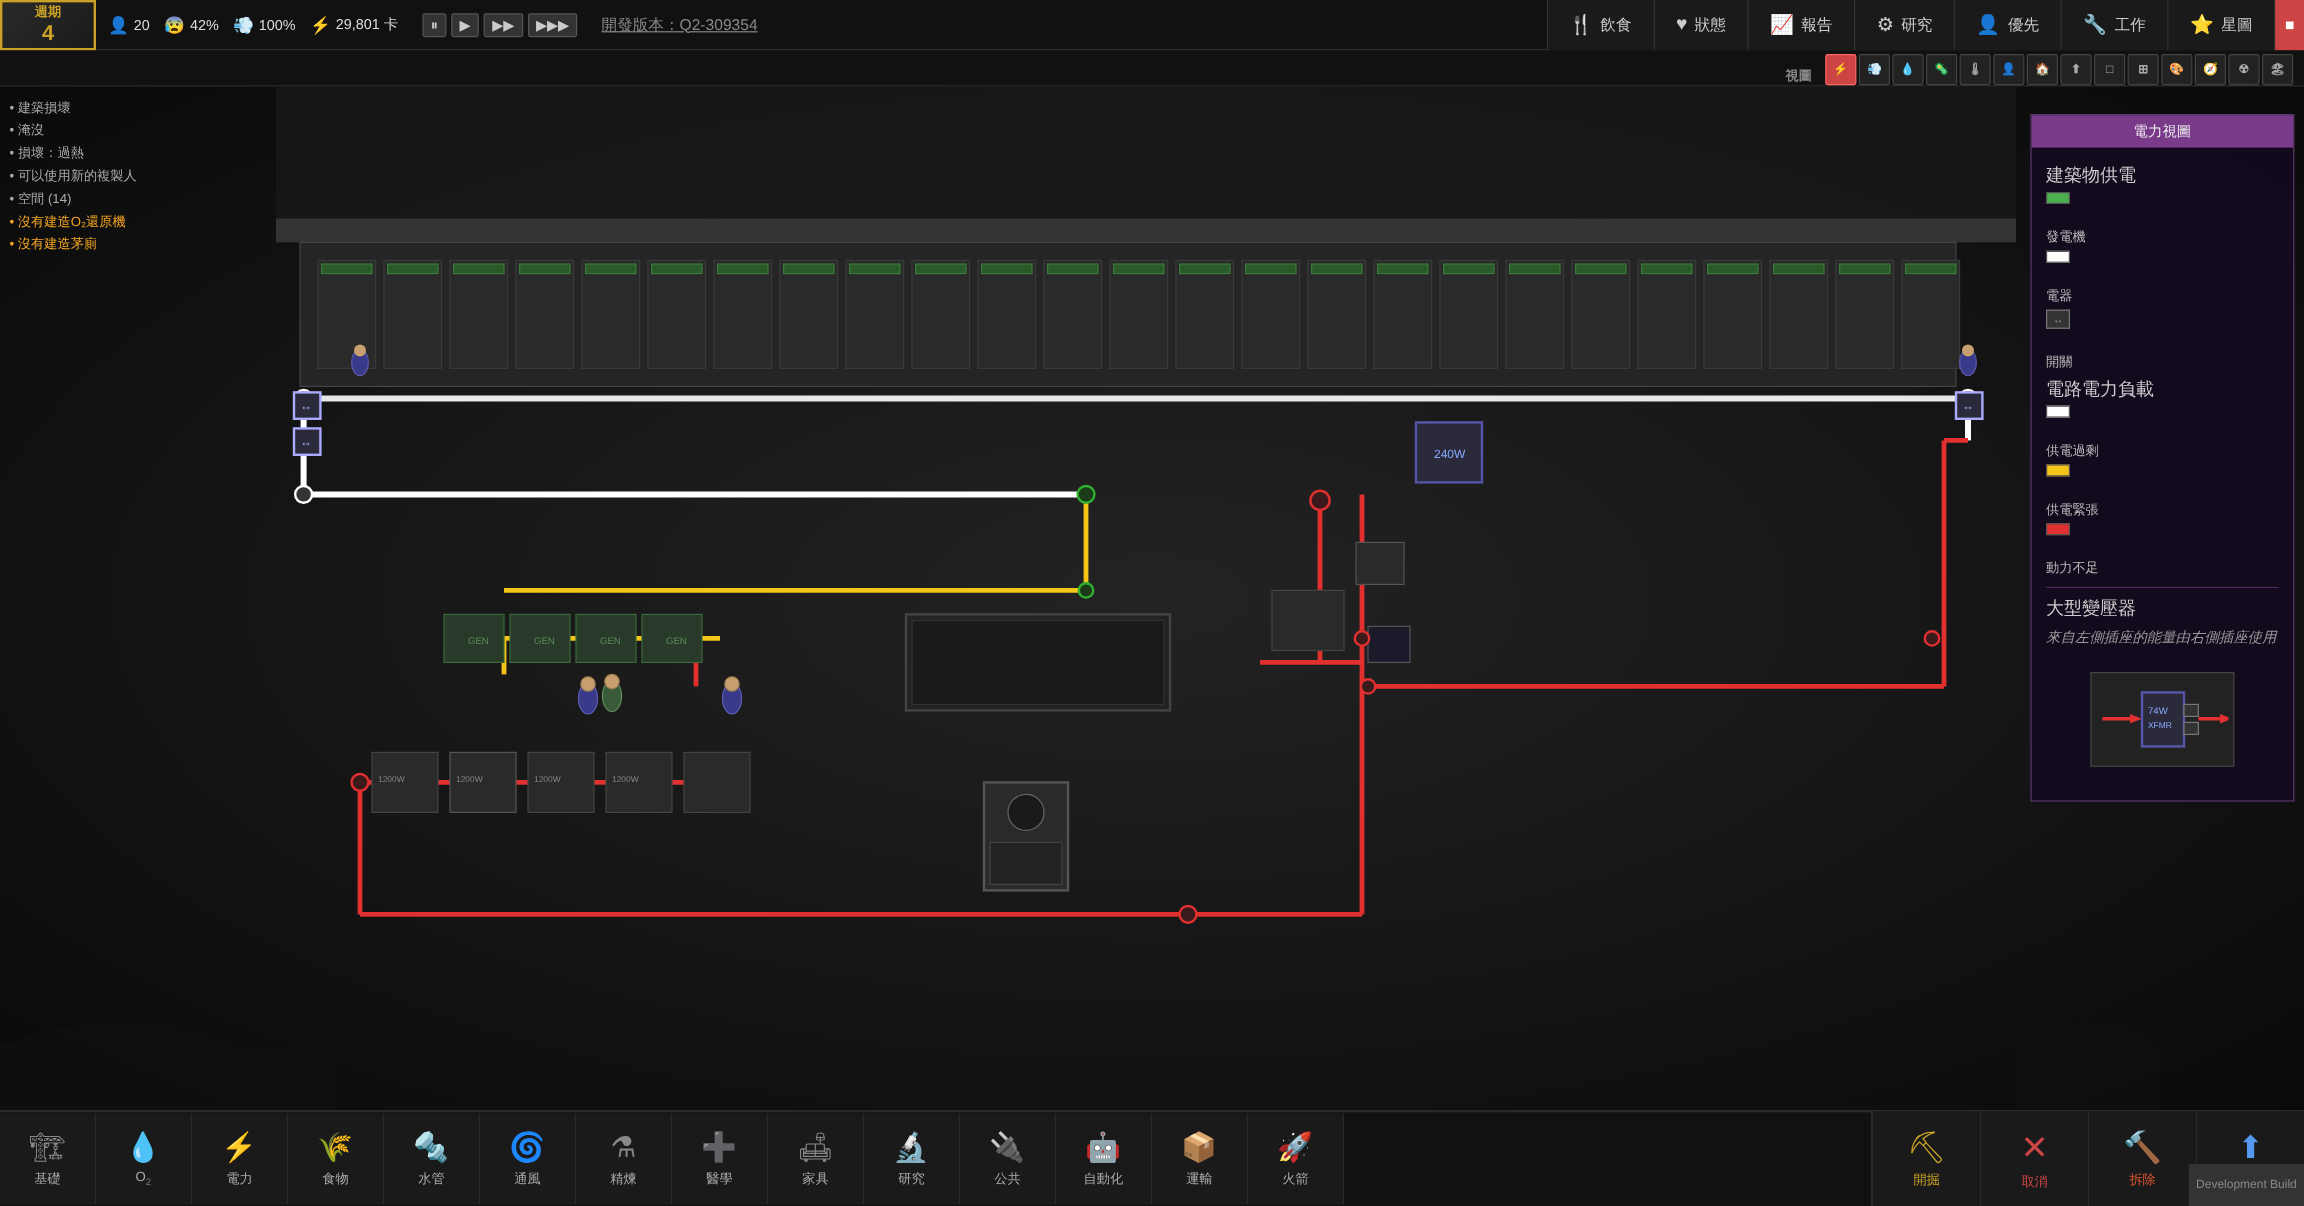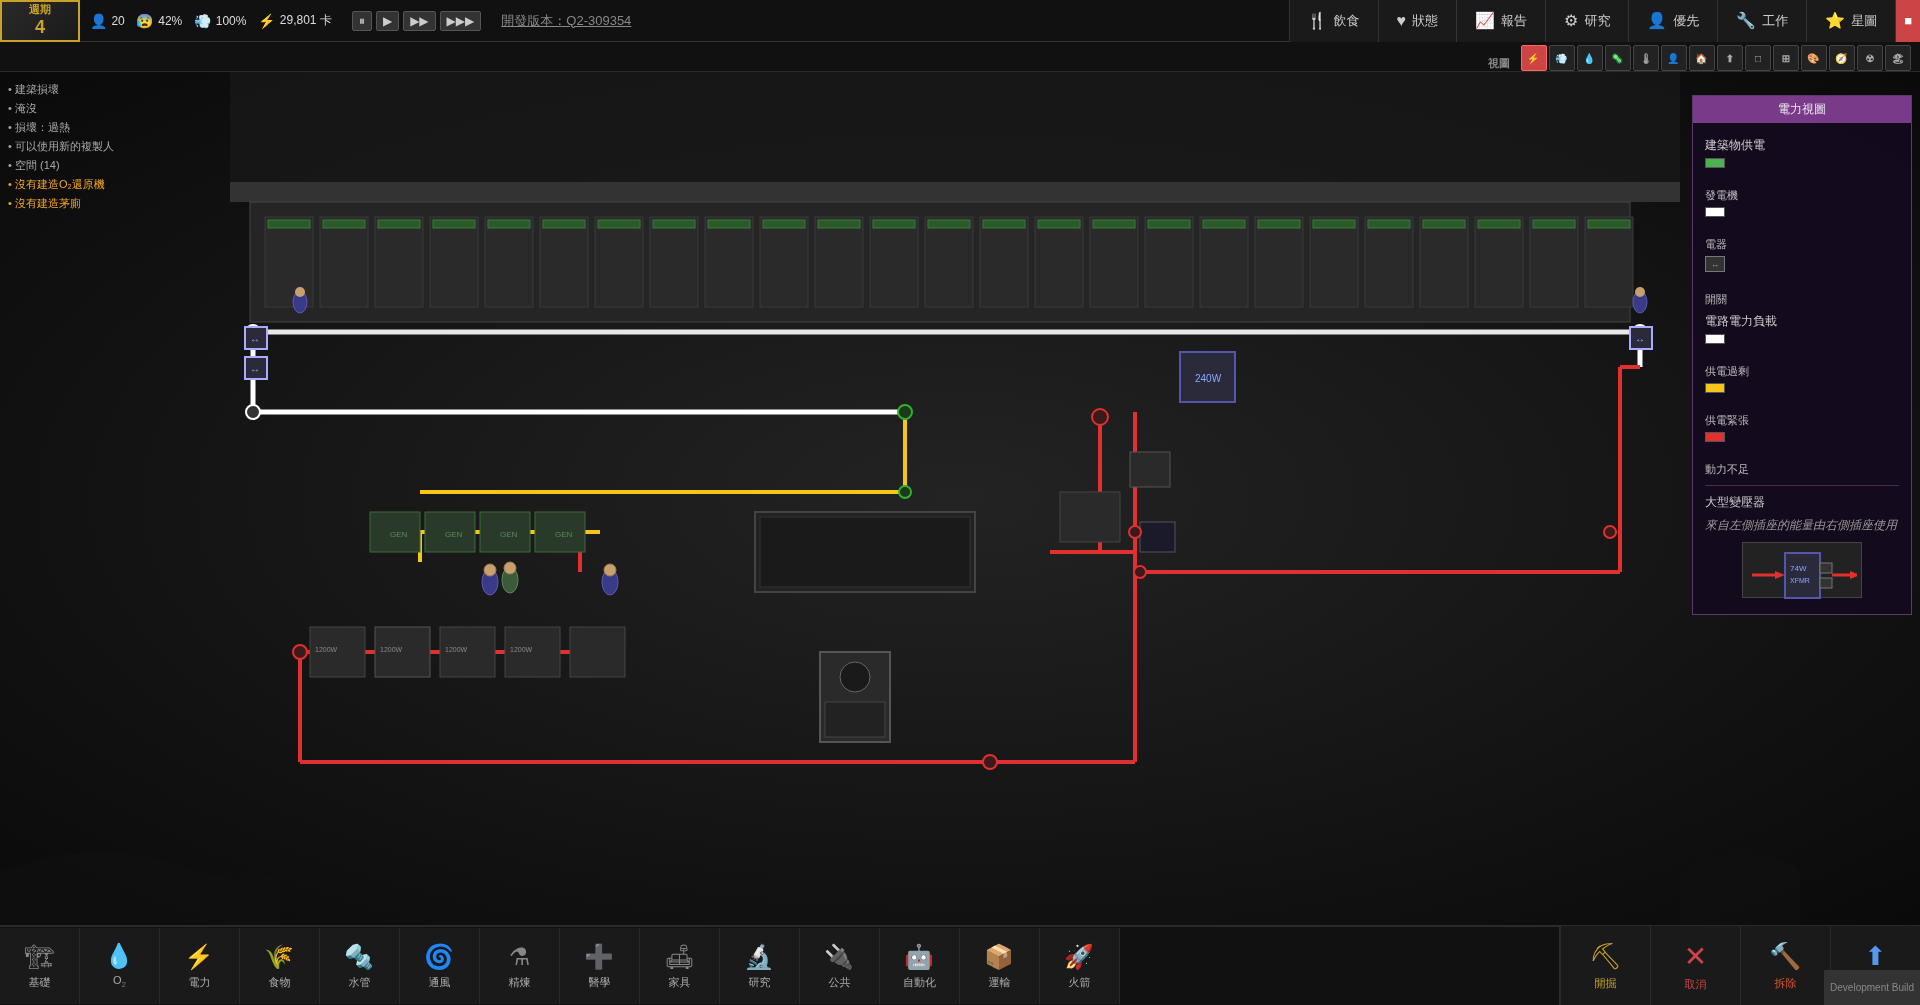--- a/index.html
+++ b/index.html
@@ -194,21 +194,21 @@
       padding: 5px 10px;
       text-align: center;
     }
 
     #power-panel-content {
       padding: 8px 12px;
     }
 
     .legend-section-title {
       color: #ccc;
-      font-size: 12px;
+      font-size: 15px;
       margin: 6px 0 4px 0;
     }
 
     .legend-row {
       display: flex;
       align-items: flex-start;
       gap: 20px;
       margin: 4px 0;
       font-size: 11px;
       color: #bbb;
@@ -238,27 +238,28 @@
     .legend-desc {
       font-size: 12px;
       color: #999;
       margin: 6px 0 4px 0;
       line-height: 1.4;
       font-style: italic;
     }
 
     
     #mini-building {
-      margin: 8px auto;
+      margin: 20px auto;
       width: 120px;
-      height: 56px;
+      height: 79px;
       background: #222;
       border: 1px solid #444;
       position: relative;
       display: flex;
+      align-items: center;
       justify-content: center;
     }
 
     
     #bottom-bar {
       position: absolute;
       bottom: 0; left: 0; right: 0;
       height: 80px;
       background: #111;
       border-top: 2px solid #2a2a2a;

